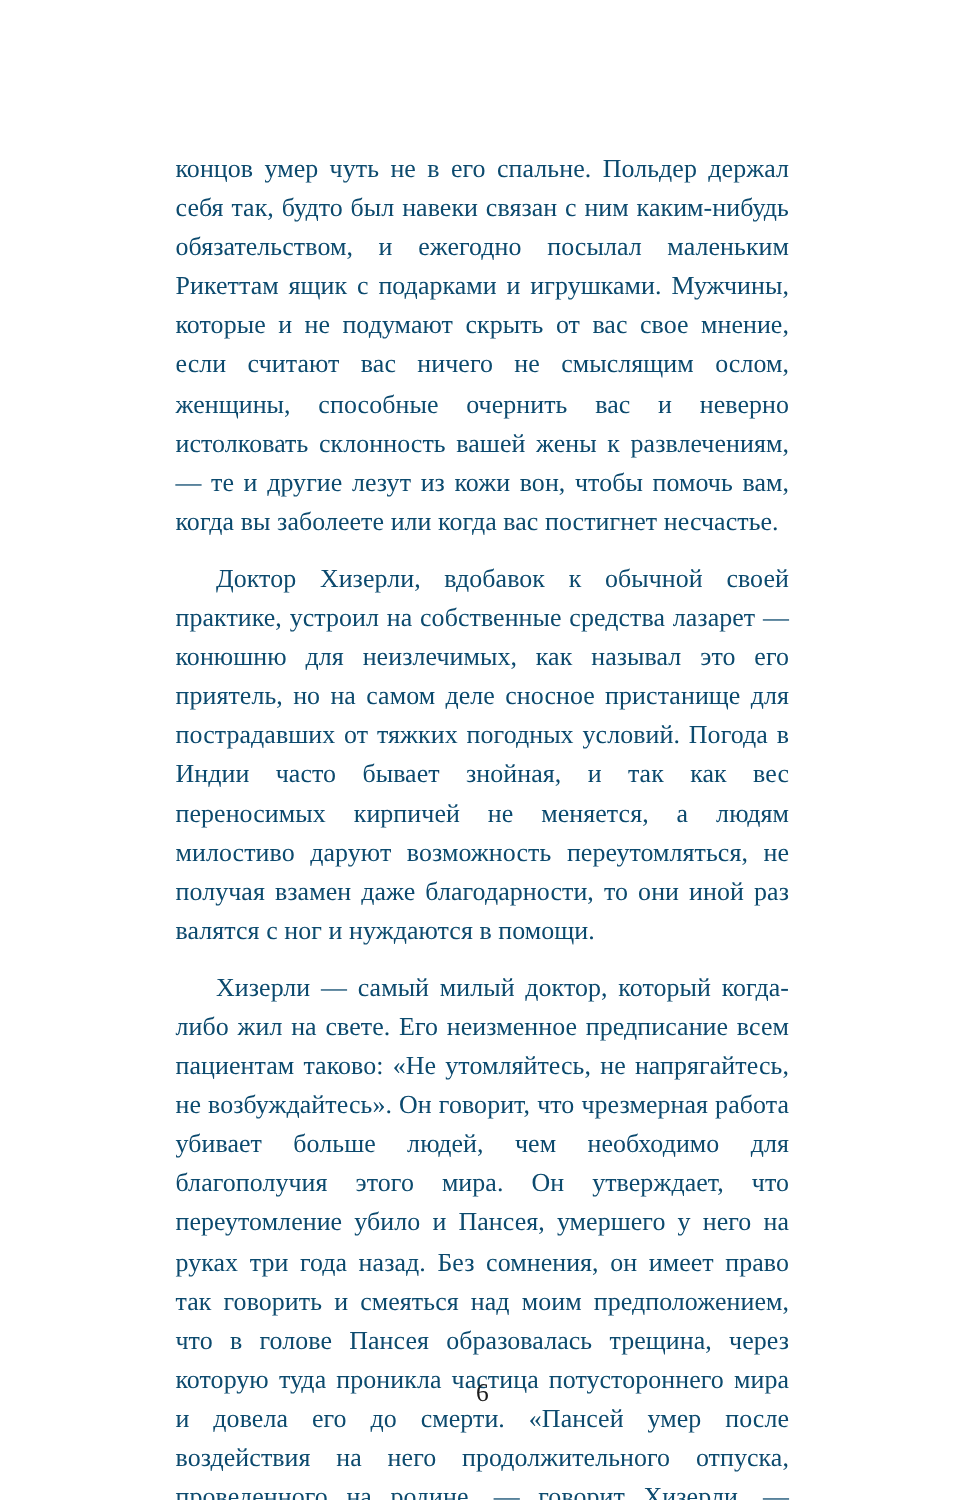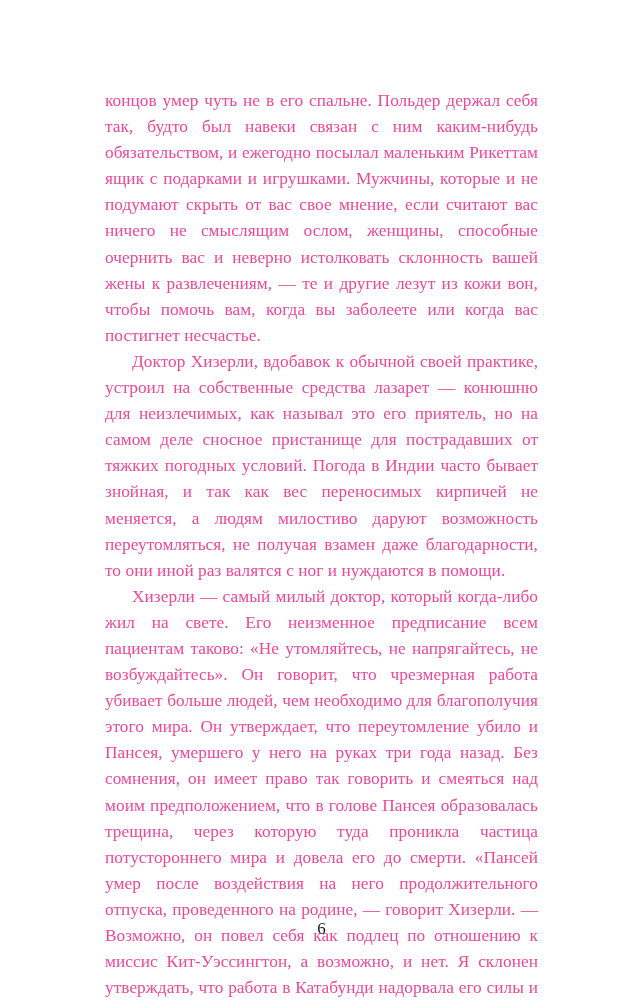--- a/index.html
+++ b/index.html
@@ -18,27 +18,27 @@
   }
 
   .text-block {
     position: absolute;
     left: 105px;
     top: 88px;
     width: 433px;
   }
 
   .para {
-    margin: 0;
+    margin: 12px;
     text-align: justify;
     text-justify: inter-word;
     text-indent: 27px;
     font-size: 17.3px;
     line-height: 26.1px;
-    color: #ec4899;
+    color: #0c4a6e;
     letter-spacing: 0.05px;
     hyphens: manual;
     word-spacing: 0px;
   }
 
   .para.first {
     text-indent: 0;
   }
 
   .page-number {

